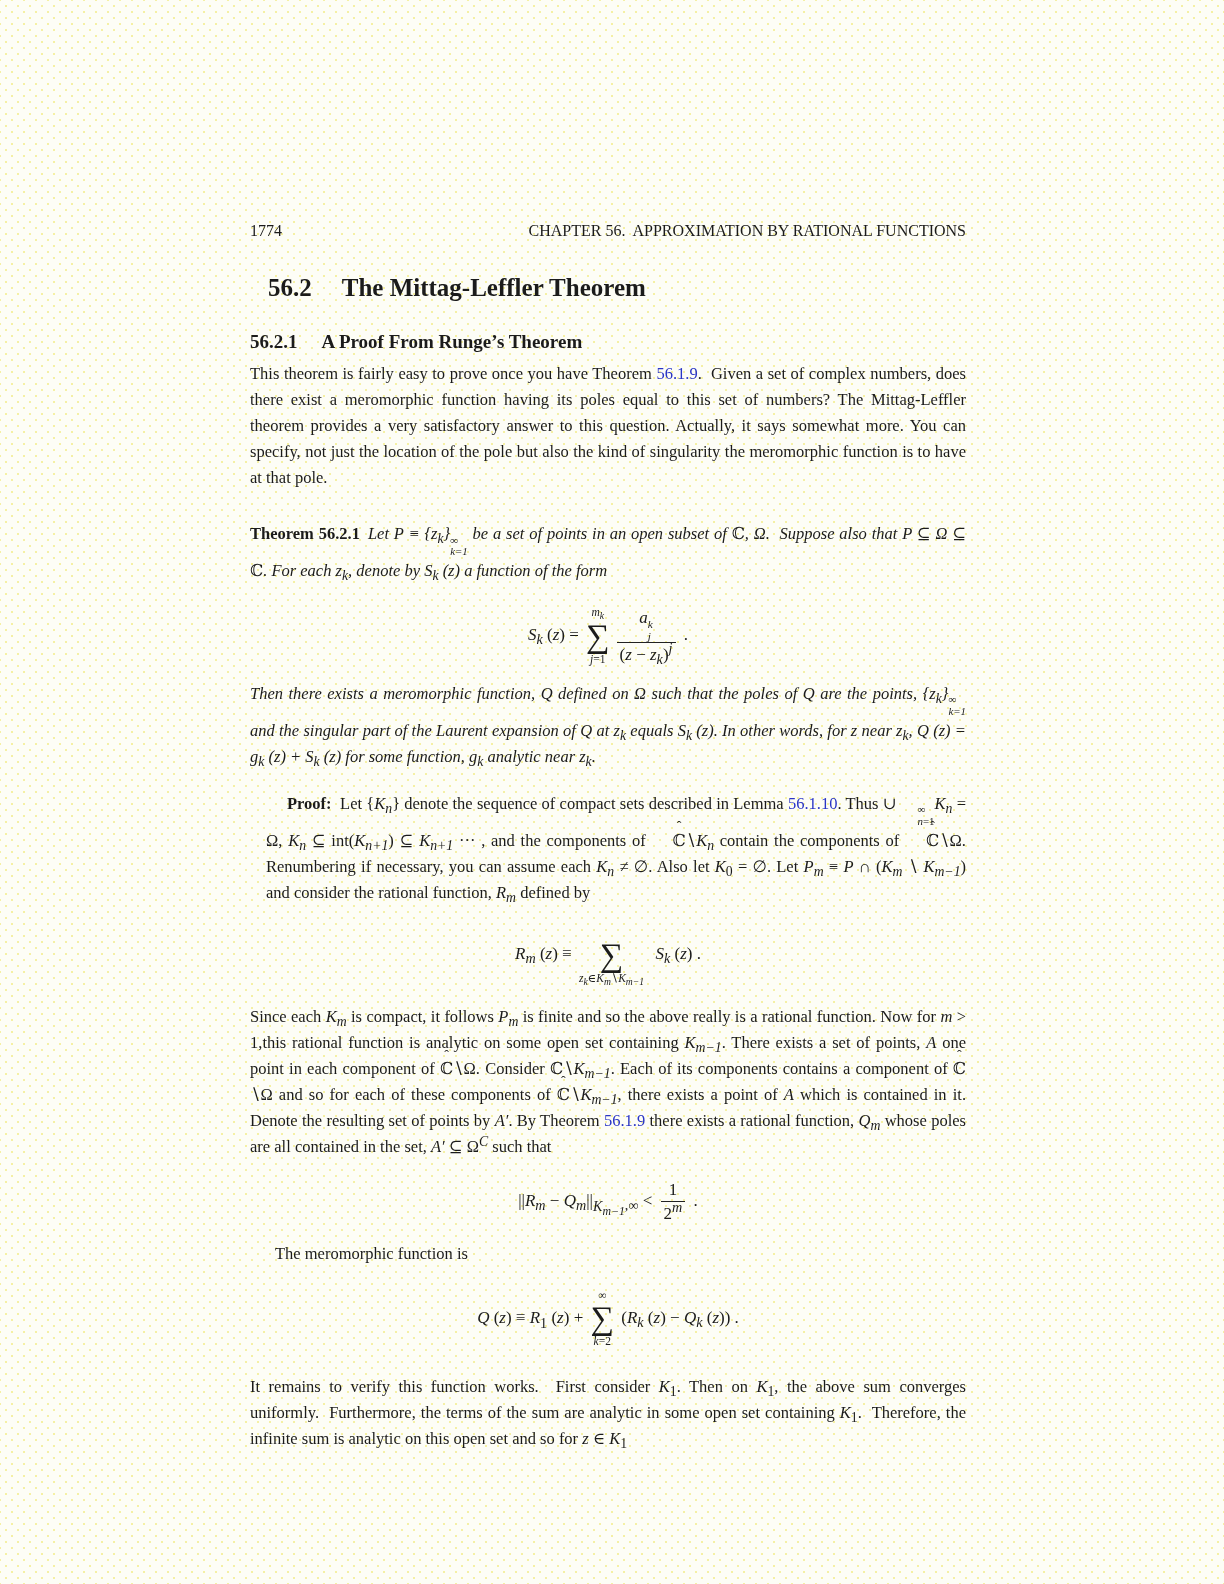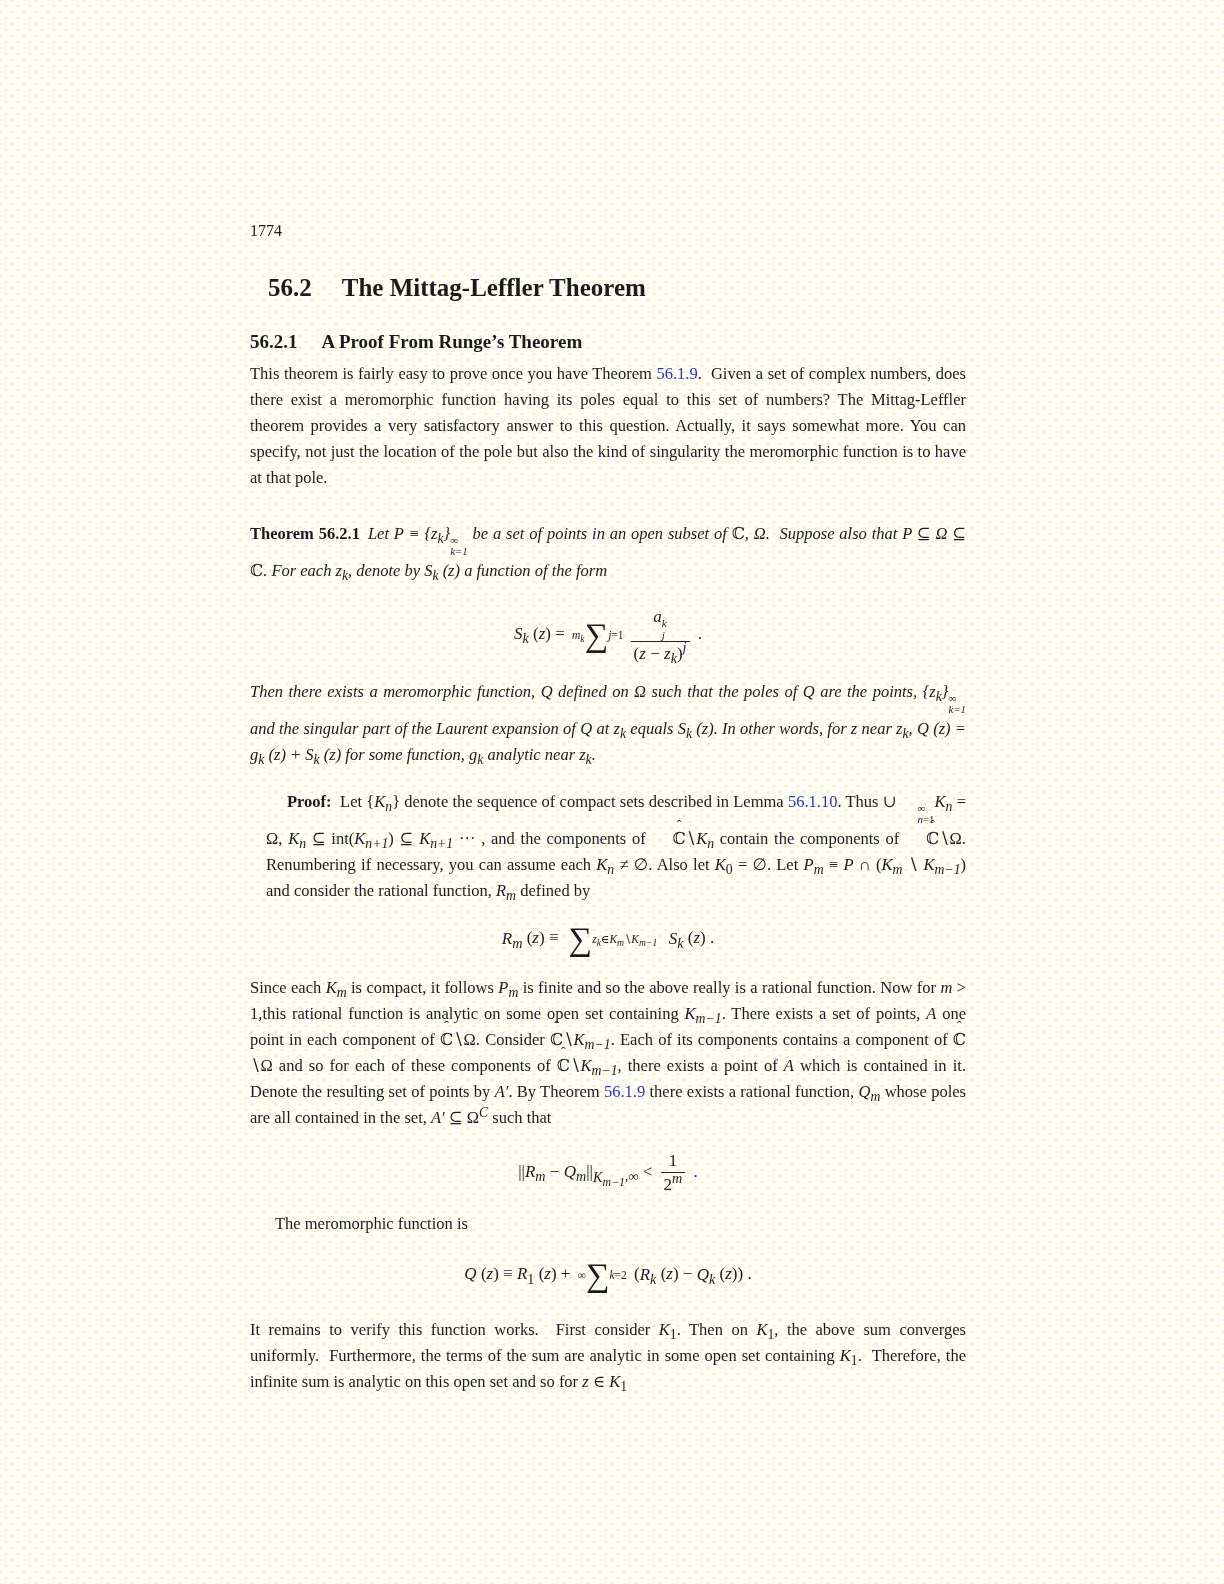--- a/index.html
+++ b/index.html
@@ -22,40 +22,41 @@
   .thm{margin-top:30px;}
   .thm-label{font-weight:bold;margin-right:8px;font-style:normal;}
   .thm-body,.thm-cont{font-style:italic;}
   .thm-cont{margin-top:14px;}
   .proof-p{margin-top:21px;text-indent:21px;margin-left:16px;}
   .p-disc{margin-top:19px;}
   .p-mero{margin-top:15px;margin-left:25px;}
   .p-final{margin-top:25px;}
   .eq{margin-top:19px;text-align:center;font-size:17px;line-height:1.25;}
   .eq-tall{margin-top:22px;}
-  .sum{display:inline-flex;flex-direction:row;align-items:center;vertical-align:middle;margin:0 3px;line-height:1;}
+  .sum{display:inline-flex;flex-direction:column;align-items:center;vertical-align:middle;margin:0 3px;line-height:1;}
   .sum .lim{font-size:11.5px;line-height:1.2;white-space:nowrap;}
   .sum .sg{font-size:33px;line-height:1.0;}
   .frac{display:inline-flex;flex-direction:column;align-items:center;vertical-align:middle;margin:0 4px;line-height:1.3;}
   .frac .num{padding:0 3px;}
   .frac .den{border-top:1.4px solid #222;padding:1px 3px 0 3px;}
   .ss{display:inline-flex;flex-direction:column;align-items:flex-start;font-size:0.66em;line-height:1.08;vertical-align:-0.42em;}
   .hat{position:relative;display:inline-block;font-style:normal;}
   .hat .hm{position:absolute;left:50%;top:-0.54em;transform:translateX(-50%);font-size:0.85em;line-height:1;}
   .lnk{color:#2a35c5;text-decoration:none;cursor:pointer;font-style:normal;}
   sub,sup{line-height:0;}
 </style>
 </head>
 <body>
 
 <div class="page">
   <div class="content">
 
     <div class="pg-head">
       <span>1774</span>
+      <span>CHAPTER 56.&nbsp; APPROXIMATION BY RATIONAL FUNCTIONS</span>
     </div>
 
     <div class="sec-title">
       <span>56.2</span>
       <span>The Mittag-Leffler Theorem</span>
     </div>
 
     <div class="subsec-title">
       <span>56.2.1</span>
       <span>A Proof From Runge’s Theorem</span>

